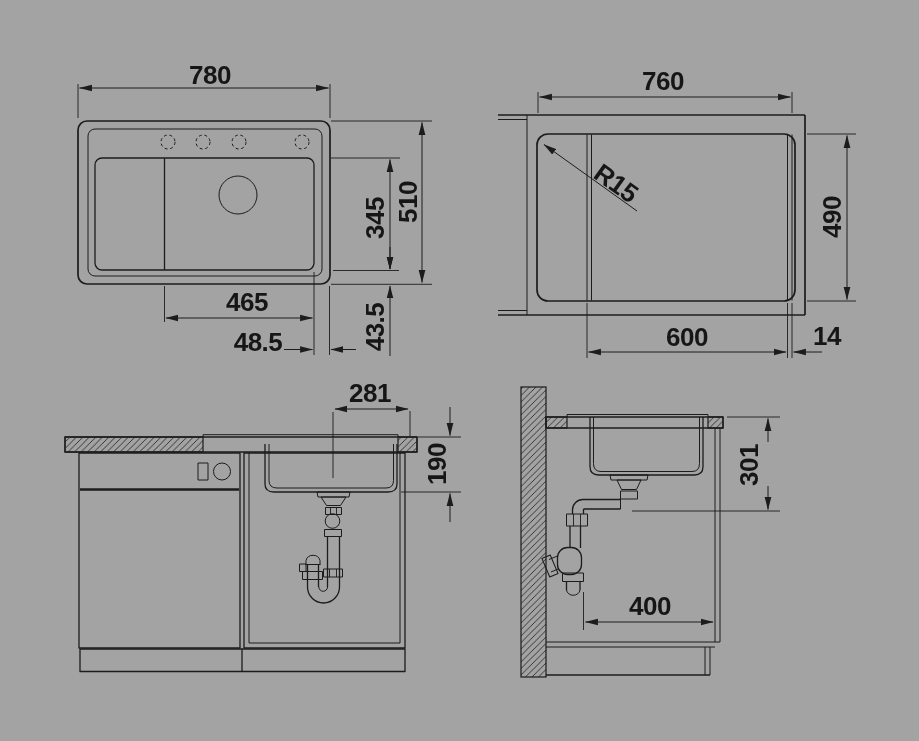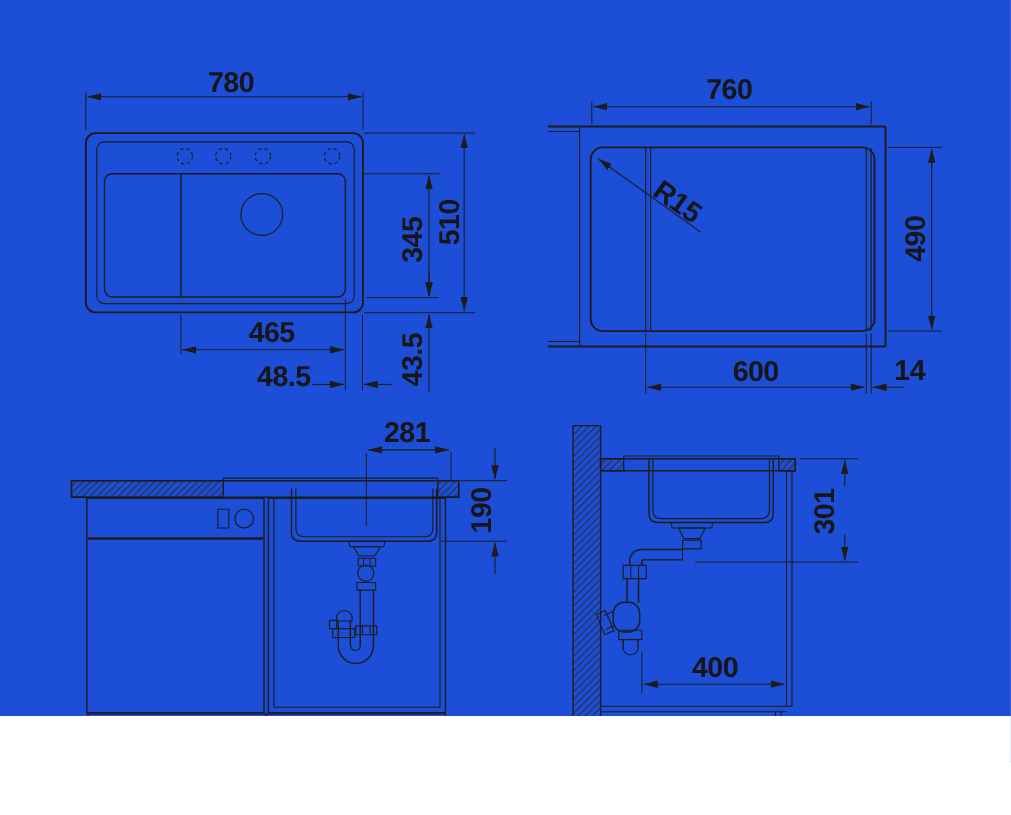--- a/index.html
+++ b/index.html
@@ -1,16 +1,16 @@
 <!DOCTYPE html>
 <html><head>
 <meta charset="utf-8">
 <style>
   html,body{margin:0;padding:0;background:#ffffff;}
-  .stage{width:919px;height:651px;background:#1d4ed8;position:relative;overflow:hidden;}
+  .stage{width:919px;height:741px;background:#a3a3a3;position:relative;overflow:hidden;}
   svg{display:block;}
   .ln  {fill:none;stroke:#1c1c1c;stroke-width:1.7;stroke-linejoin:round;}
   .md  {fill:none;stroke:#1c1c1c;stroke-width:1.3;stroke-linejoin:round;}
   .thin{fill:none;stroke:#1c1c1c;stroke-width:1;stroke-linejoin:round;}
   .dim {fill:none;stroke:#1c1c1c;stroke-width:1;}
   .ext {fill:none;stroke:#1c1c1c;stroke-width:0.9;}
   .thick{fill:none;stroke:#1c1c1c;stroke-width:2.4;}
   .dash{fill:none;stroke:#1c1c1c;stroke-width:1;stroke-dasharray:3 2.7;}
   .hat {stroke:#1c1c1c;stroke-width:1.2;}
   .d   {font-family:"Liberation Sans","DejaVu Sans",sans-serif;font-weight:bold;

